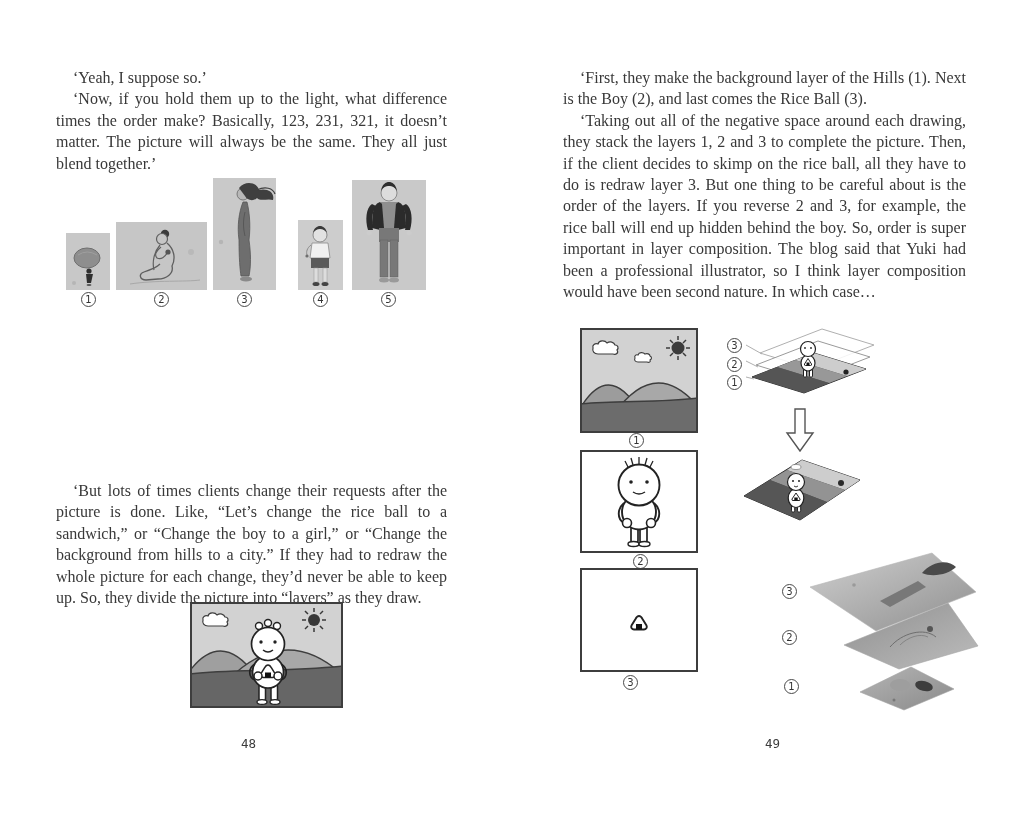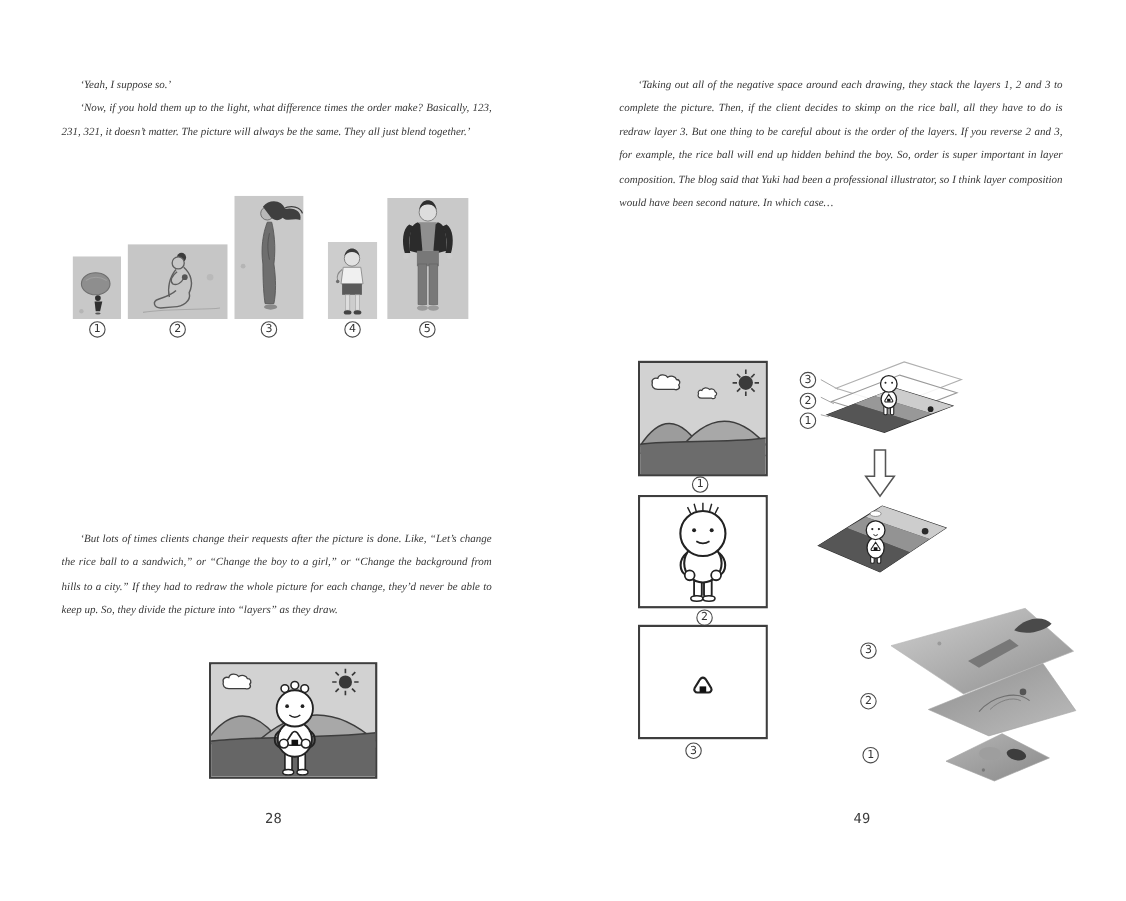--- a/index.html
+++ b/index.html
@@ -1,18 +1,18 @@
 <!DOCTYPE html>
 <html><head>
 <meta charset="utf-8">
 <style>
   html,body{margin:0;padding:0;background:#ffffff;}
   #spread{position:relative;width:1024px;height:819px;background:#ffffff;
           font-family:"Liberation Serif", serif;color:#383838;overflow:hidden;}
-  .tb{position:absolute;text-align:justify;font-size:10px;line-height:21.4px;font-style:italic;}
+  .tb{position:absolute;text-align:justify;font-size:16px;line-height:21.4px;}
   .tb p{margin:0;text-indent:17px;}
   .cnum{position:absolute;box-sizing:border-box;width:15px;height:15px;border:1px solid #4a4a4a;
         border-radius:50%;display:inline-flex;align-items:center;justify-content:center;
         font-family:"DejaVu Sans", sans-serif;font-size:10px;color:#333;background:#fff;line-height:1;}
   .fig{position:absolute;}
   .fig svg{display:block;}
   .obox{position:absolute;box-sizing:border-box;border:2px solid #3e3e3e;background:#fff;}
   .obox svg{display:block;}
   .pagenum{position:absolute;font-family:"DejaVu Sans Mono", monospace;font-size:12.5px;color:#3c3c3c;}
   .absvg{position:absolute;}
@@ -150,26 +150,27 @@
         <path d="M71,46 Q76,50 81,46" stroke="#222" stroke-width="1.4" fill="none"></path>
         <path d="M63,60 C56,64 56,73 63,76" stroke="#222" stroke-width="1.7" fill="none"></path>
         <path d="M89,60 C96,64 96,73 89,76" stroke="#222" stroke-width="1.7" fill="none"></path>
         <path d="M76,61 C77.5,61 78.5,62 79.5,64 L83,69.5 C84,71.5 82.5,73.5 80.5,73.5 L71.5,73.5 C69.5,73.5 68,71.5 69,69.5 L72.5,64 C73.5,62 74.5,61 76,61" fill="#fff" stroke="#222" stroke-width="1.5"></path>
         <rect x="73" y="68.5" width="6" height="5" fill="#111"></rect>
         <circle cx="66" cy="72" r="4" fill="#fff" stroke="#222" stroke-width="1.5"></circle>
         <circle cx="86" cy="72" r="4" fill="#fff" stroke="#222" stroke-width="1.5"></circle>
       </svg>
     </div>
 
-    <div class="pagenum" style="left:241px;top:736px;">28</div>
+    <div class="pagenum" style="left:241px;top:736px;">48</div>
   </div>
 
   <div>
 
     <div class="tb" style="left:563px;top:67px;width:403px;">
+      <p>‘First, they make the background layer of the Hills (1). Next is the Boy (2), and last comes the Rice Ball (3).</p>
       <p>‘Taking out all of the negative space around each drawing, they stack the layers 1, 2 and 3 to complete the picture. Then, if the client decides to skimp on the rice ball, all they have to do is redraw layer 3. But one thing to be careful about is the order of the layers. If you reverse 2 and 3, for example, the rice ball will end up hidden behind the boy. So, order is super important in layer composition. The blog said that Yuki had been a professional illustrator, so I think layer composition would have been second nature. In which case…</p>
     </div>
 
     <div class="obox" style="left:580px;top:328px;width:118px;height:105px;">
       <svg width="114" height="101" viewBox="0 0 114 101">
         <rect x="0" y="0" width="114" height="101" fill="#d2d2d2"></rect>
         <path d="M-4,82 Q26,28 58,82 Z" fill="#9c9c9c" stroke="#3d3d3d" stroke-width="1.4"></path>
         <path d="M32,84 Q76,22 122,84 Z" fill="#a8a8a8" stroke="#3d3d3d" stroke-width="1.4"></path>
         <path d="M-2,74 C30,70 80,73 116,68 L116,103 L-2,103 Z" fill="#6c6c6c" stroke="#3d3d3d" stroke-width="1.4"></path>
         <path d="M16,24 C12,24 10,21 11,18 C10,15 13,13 16,14 C17,10 23,10 25,13 C28,11 32,12 33,15 C36,15 37,18 35,20 C37,23 34,25 31,24 Z" fill="#fff" stroke="#3d3d3d" stroke-width="1.2"></path>
@@ -316,15 +317,15 @@
         <path d="M128,100 C136,92 148,88 156,92" stroke="#7b7b7b" stroke-width="0.8" fill="none"></path>
         <circle cx="158" cy="84" r="3" fill="#555"></circle>
 
         <polygon points="38,42 160,8 204,47 104,86" fill="url(#sg3)" stroke="#b5b5b5" stroke-width="0.6"></polygon>
         <path d="M150,28 C160,16 176,14 184,22 C177,29 161,33 150,28 Z" fill="#4a4a4a"></path>
         <polygon points="108,56 146,36 154,42 118,62" fill="#787878"></polygon>
         <circle cx="82" cy="40" r="1.8" fill="#9a9a9a"></circle>
       </svg>
     </div>
 
-    <div class="pagenum" style="left:765px;top:736px;margin-left:11px;">49</div>
+    <div class="pagenum" style="left:765px;top:736px;">49</div>
   </div>
 </div>
 
 </body></html>

